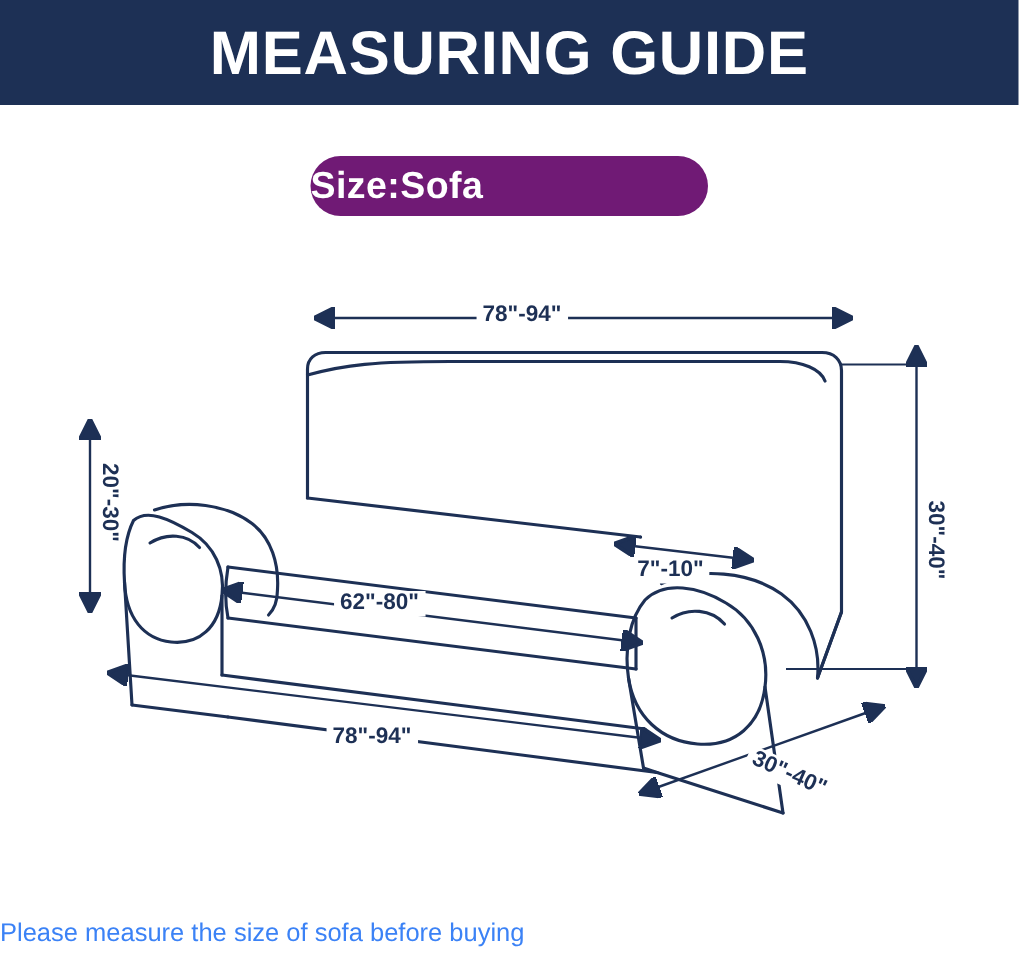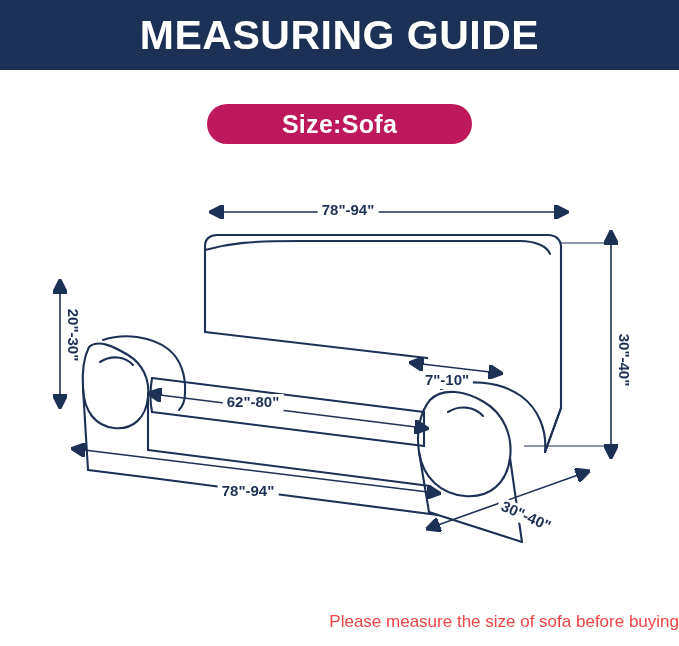--- a/index.html
+++ b/index.html
@@ -40,25 +40,25 @@
     letter-spacing: 0.5px;
     line-height: 1;
     text-align: center;
   }
   .size-pill {
     position: absolute;
     left: 207px;
     top: 104px;
     width: 265px;
     height: 40px;
-    background: #be185d;
+    background: #701a75;
     border-radius: 20px;
     display: flex;
     align-items: center;
-    justify-content: center;
+    justify-content: flex-start;
   }
   .size-pill-label {
     color: #ffffff;
     font-size: 25px;
     font-weight: bold;
     letter-spacing: 0.3px;
   }
   
   .diagram {
     position: absolute;
@@ -92,23 +92,23 @@
   #lbl-seat-width  { left: 253px; top: 244px; transform: translateX(-50%); }
   #lbl-seat-depth  { left: 447px; top: 222px; transform: translateX(-50%); }
   #lbl-bottom-width{ left: 248px; top: 333px; transform: translateX(-50%); }
   #lbl-depth       { left: 526px; top: 358px; transform: translateX(-50%) rotate(24deg); }
   
   .footer-note {
     position: absolute;
     left: 0;
     top: 612px;
     width: 679px;
-    text-align: right;
+    text-align: left;
     font-size: 17px;
-    color: #ef4444;
+    color: #3b82f6;
   }
 </style>
 </head>
 <body>
 
 <div class="page">
 
   <div class="header-bar">
     <div class="header-title">MEASURING GUIDE</div>
   </div>

